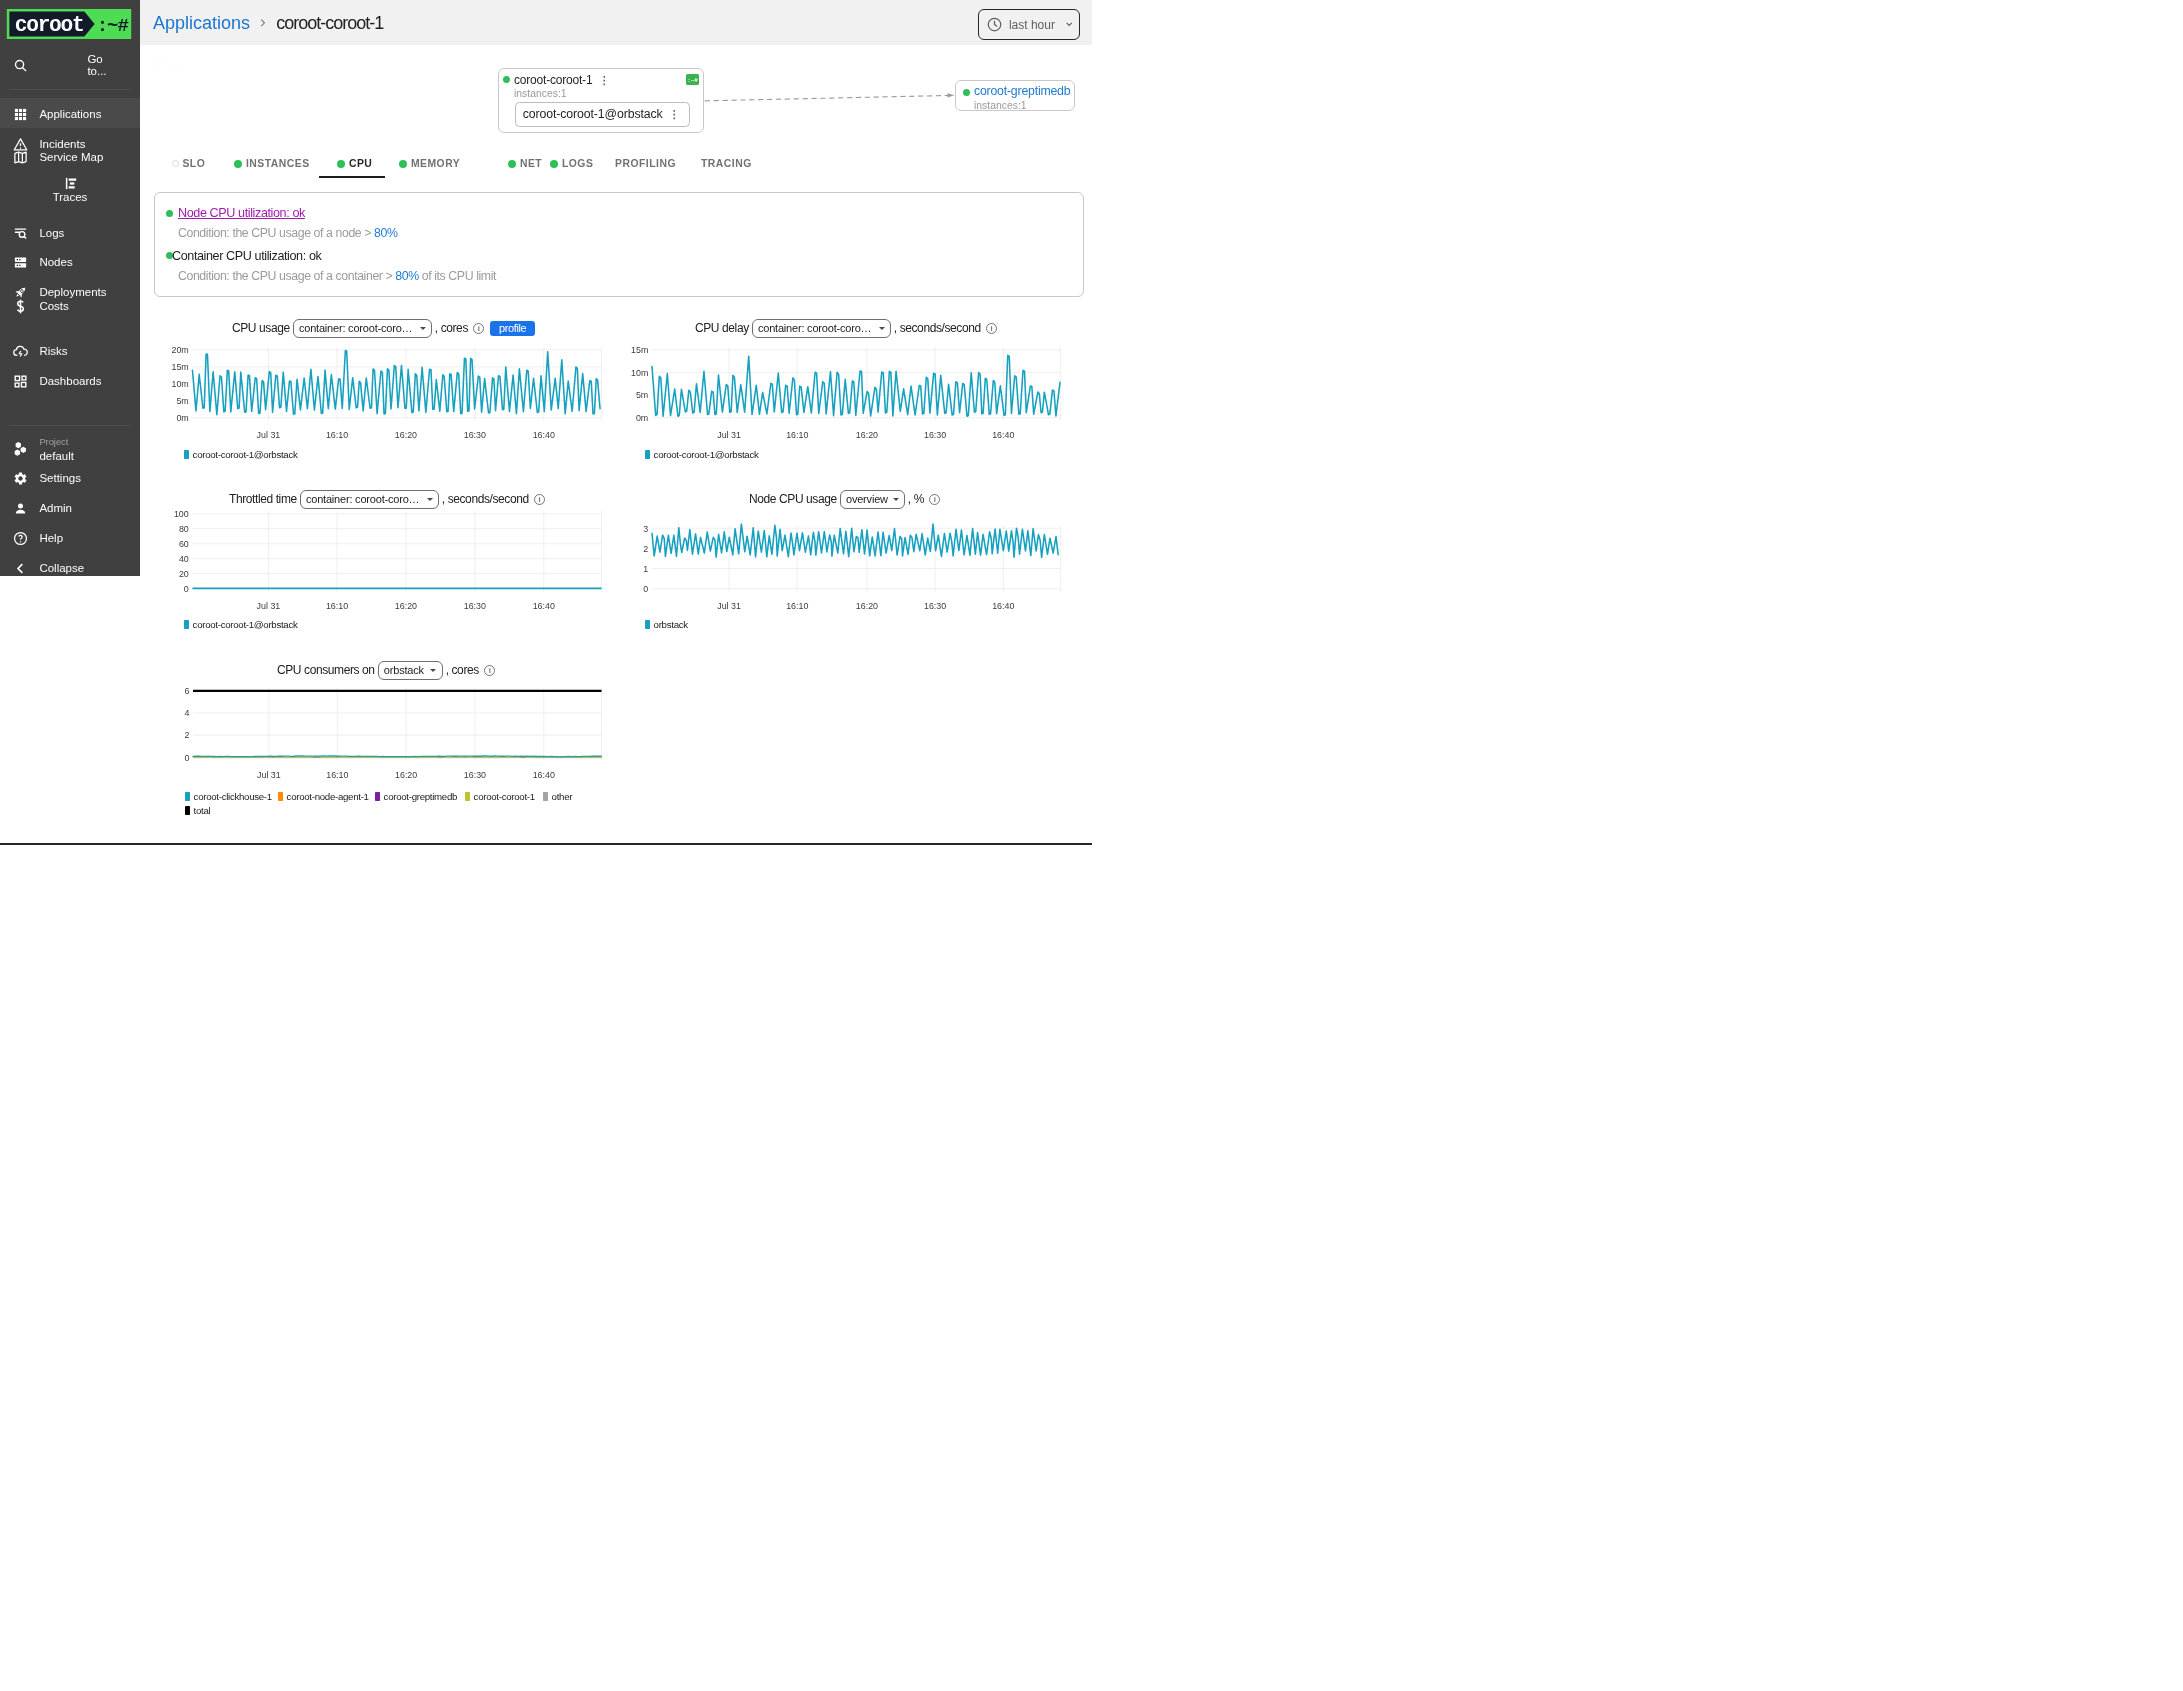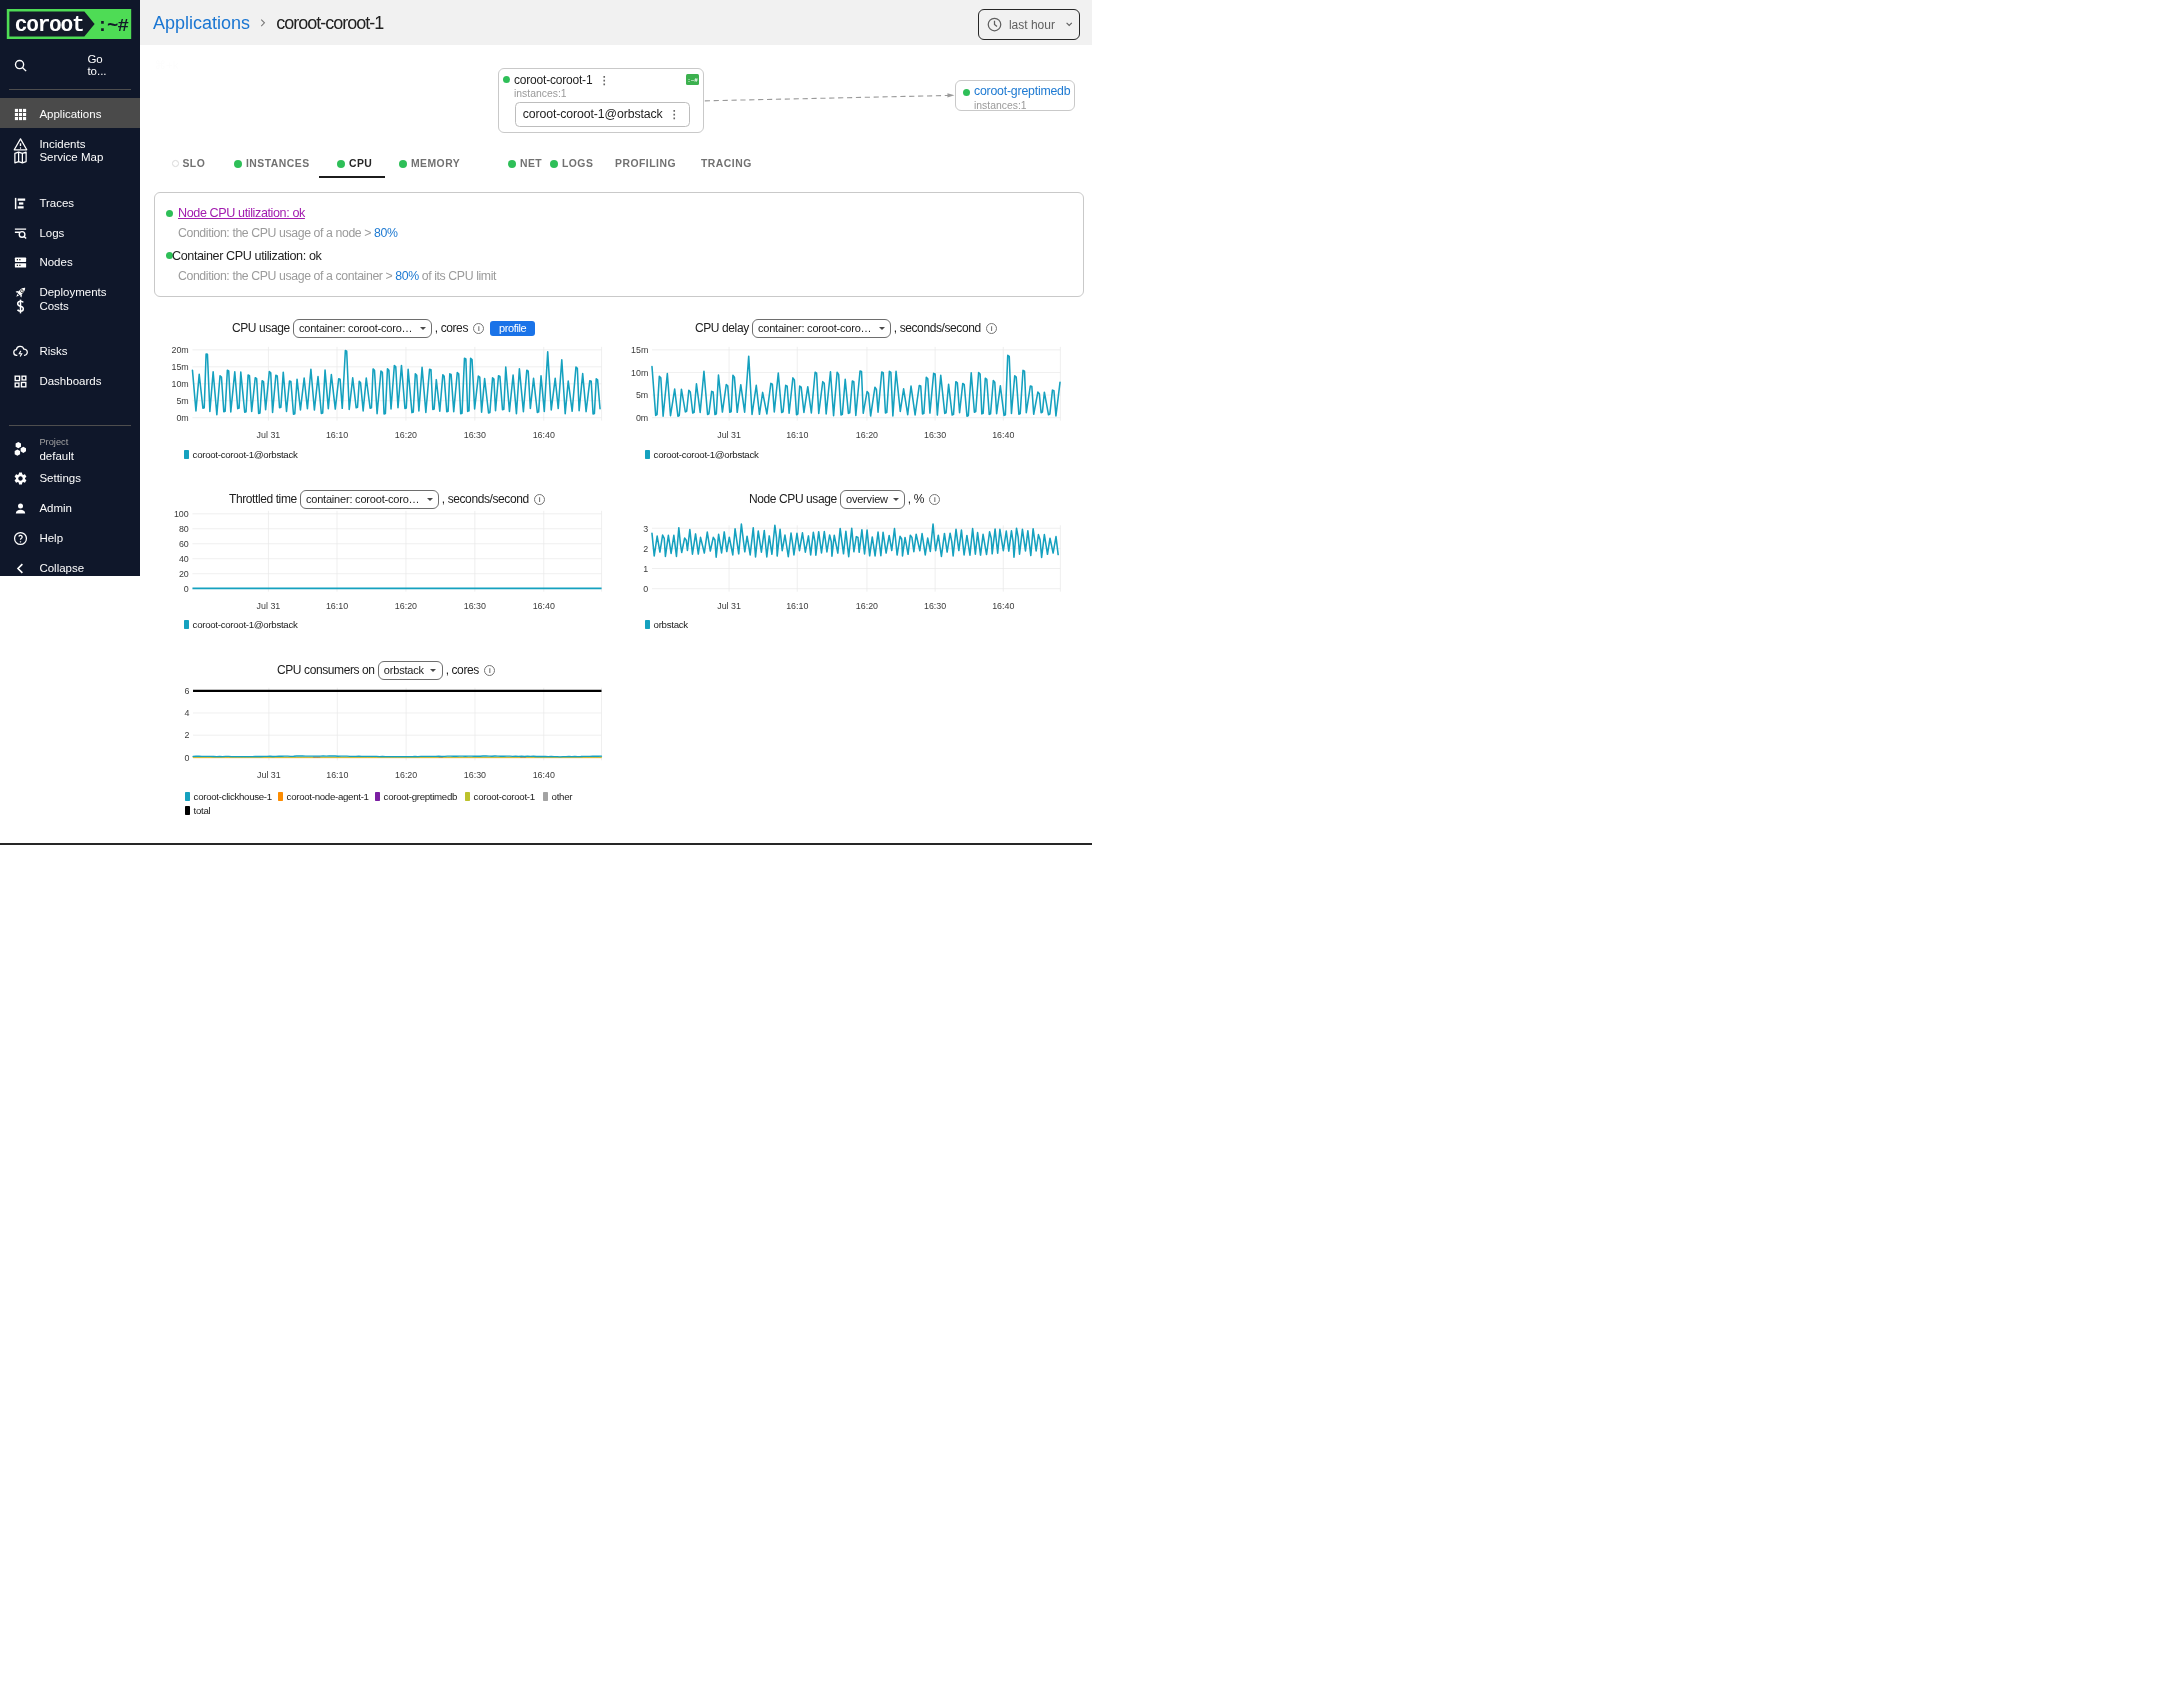--- a/index.html
+++ b/index.html
@@ -3,21 +3,21 @@
 <meta charset="utf-8">
 <style>
 * { margin:0; padding:0; box-sizing:border-box; }
 html,body { font-family:"Liberation Sans", sans-serif; background:#fff; }
 #app { position:relative; width:1092px; height:846px; overflow:hidden; background:#fff; }
 .abs { position:absolute; }
 #topbar { position:absolute; left:140px; top:0; width:952px; height:45px; background:#f1f1f1; }
 #crumb { position:absolute; left:153px; top:12.6px; font-size:18px; color:#212121; display:flex; align-items:center; }
 #crumb a { color:#1a76d2; text-decoration:none; }
 #lasthour { position:absolute; left:978px; top:9px; width:102px; height:31px; border:1.5px solid #262626; border-radius:6px; display:flex; align-items:center; color:#5f5f5f; font-size:12px; white-space:nowrap; }
-#sidebar { position:absolute; left:0; top:0; width:140px; height:576px; background:#0f172a; color:#fff; }
+#sidebar { position:absolute; left:0; top:0; width:140px; height:576px; background:#404040; color:#fff; }
 .mitem { position:absolute; left:0; width:140px; height:30px; display:flex; align-items:center; font-size:11.5px; color:#fdfdfd; }
 .mitem .mic { width:15px; height:15px; margin-left:13.4px; margin-right:11px; flex:0 0 auto; }
 .sdiv { position:absolute; left:9px; width:122px; border-top:0.7px solid #4e4e4e; }
 .card { position:absolute; background:#fff; border:0.7px solid #c9c9c9; border-radius:6px; }
 .tab { position:absolute; top:157px; height:13.4px; font-size:10.4px; font-weight:bold; letter-spacing:0.5px; color:#717171; display:flex; align-items:center; }
 .tab .dot { width:8.2px; height:8.2px; border-radius:50%; background:#2ebf58; margin-right:3.7px; }
 .legsq { display:inline-block; width:4.5px; height:9px; border-radius:0.7px; vertical-align:-1.1px; margin-right:4.1px; }
 .leg { position:absolute; font-size:9.7px; letter-spacing:-0.3px; color:#212121; white-space:nowrap; }
 .ctitle { position:absolute; font-size:12px; letter-spacing:-0.4px; color:#212121; white-space:nowrap; display:flex; align-items:center; }
 .dd { display:inline-flex; align-items:center; justify-content:space-between; border:1.1px solid #6e6e6e; border-radius:6px; height:18.6px; padding:0 5.2px; margin:0 3px; color:#212121; font-size:11px; letter-spacing:-0.2px; overflow:hidden; white-space:nowrap; }
@@ -86,21 +86,21 @@
         </svg>
         <span>Incidents</span>
       </div>
     <div class="mitem" style="top:142px;">
         <svg class="mic" viewBox="0 0 24 24" fill="none" stroke="#fff" stroke-width="2" stroke-linejoin="round">
           <path d="M3 5.5 L9 3.5 L15 5.5 L21 3.5 V18.5 L15 20.5 L9 18.5 L3 20.5 Z"></path>
           <path d="M9 3.5 V18.5 M15 5.5 V20.5"></path>
         </svg>
         <span>Service Map</span>
       </div>
-    <div class="mitem" style="top:188px;">
+    <div class="mitem" style="top:176px;flex-direction:column;">
         <svg class="mic" viewBox="0 0 24 24" fill="#fff">
           <rect x="3" y="3" width="2.4" height="18"></rect>
           <rect x="7.5" y="4" width="12" height="3.6"></rect>
           <rect x="9.5" y="10.2" width="7" height="3.6"></rect>
           <rect x="7.5" y="16.4" width="9.5" height="3.6"></rect>
         </svg>
         <span>Traces</span>
       </div>
     <div class="mitem" style="top:218px;">
         <svg class="mic" viewBox="0 0 24 24" fill="none" stroke="#fff" stroke-width="2.2">

